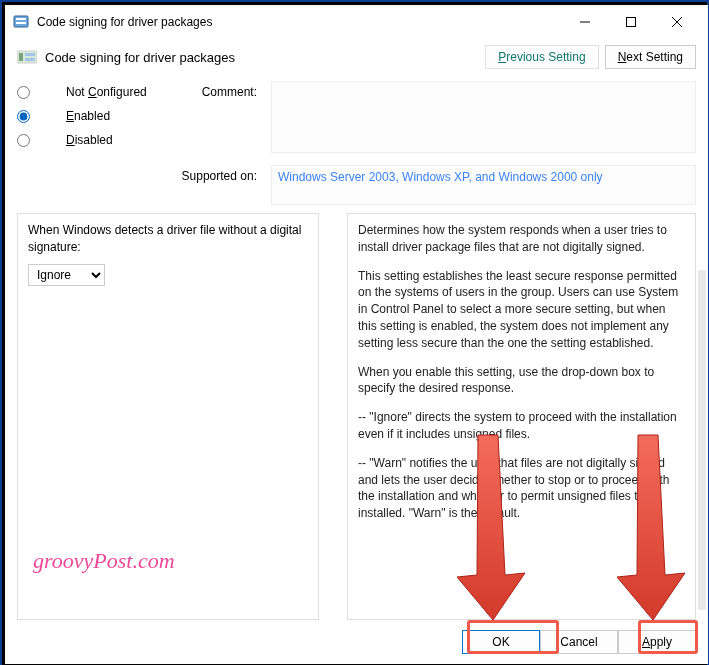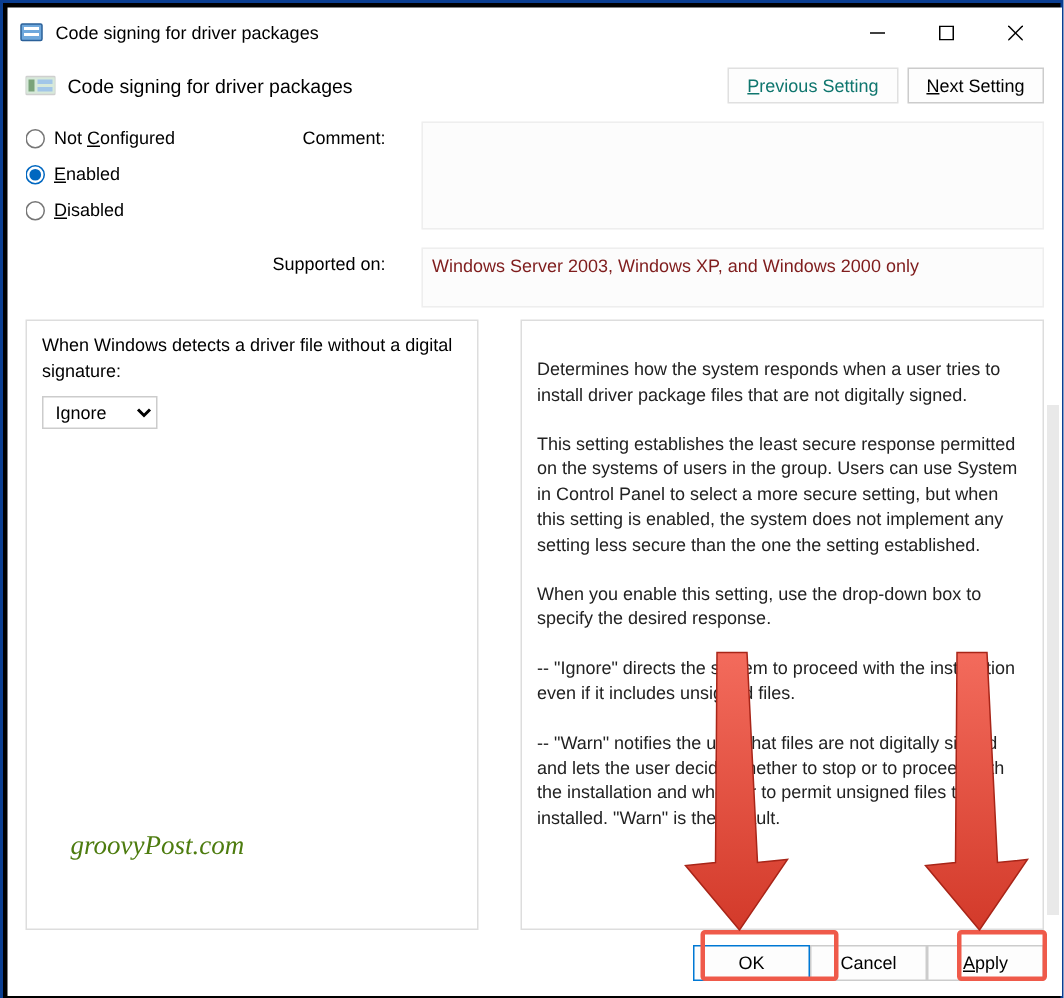--- a/index.html
+++ b/index.html
@@ -11,45 +11,45 @@
     .title-text { flex: 1; font-size: 12px; }
     .win-ctrl { width: 46px; height: 32px; display: flex; align-items: center; justify-content: center; cursor: default; }
     .header { display: flex; align-items: center; padding: 6px 12px 10px 12px; }
     .hdr-icon { width: 20px; height: 16px; margin-right: 8px; }
     .hdr-title { flex: 1; font-size: 13px; }
     .nav-btn { height: 24px; padding: 0 12px; margin-left: 6px; background: #fdfdfd; border: 1px solid #ccc; font-size: 12px; font-family: inherit; cursor: default; }
     .nav-btn:disabled { color: #0f766e; border-color: #e0e0e0; }
     .ul { text-decoration: underline; }
     .config-row { display: flex; padding: 2px 12px 0 12px; }
     .radio-col { width: 160px; padding-top: 4px; }
-    .radio-item { display: flex; align-items: center; margin-bottom: 10px; cursor: default; }
+    .radio-item { display: flex; align-items: center; margin-bottom: 10px; cursor: default; gap: 30px; }
     .radio-item input { margin: 0 6px 0 0; accent-color: #0067c0; cursor: default; }
     .comment-col { flex: 1; display: flex; flex-direction: column; gap: 4px; }
-    .field-row { display: flex; align-items: flex-start; gap: 24px; margin-bottom: 8px; }
+    .field-row { display: flex; align-items: flex-start; gap: 14px; margin-bottom: 8px; }
     .field-label { width: 80px; text-align: right; padding-top: 4px; }
     textarea.comment { flex: 1; height: 72px; border: 1px solid #eee; resize: none; font-family: inherit; font-size: 12px; padding: 4px; background: #fcfcfc; }
-    .supported-box { flex: 1; height: 40px; border: 1px solid #eee; background: #fcfcfc; padding: 4px 6px; font-size: 12px; color: #7f1d1d; position: relative; }
+    .supported-box { flex: 1; height: 40px; border: 1px solid #eee; background: #fcfcfc; padding: 4px 6px; font-size: 12px; color: #3b82f6; position: relative; }
     .section-labels { display: flex; padding: 10px 14px 4px 14px; }
     .section-labels .lbl { font-size: 12px; }
     .panes { display: flex; gap: 28px; padding: 0 12px; flex: 1; min-height: 0; }
     .pane { border: 1px solid #ddd; background: #fff; overflow: auto; padding: 8px 10px; font-size: 12px; line-height: 1.4; }
     .options-pane { width: 302px; }
     .help-pane { flex: 1; color: #222; }
-    .help-pane p { margin: 16px 0 12px 0; }
+    .help-pane p { margin: 0 0 12px 0; }
     .opt-label { display: block; margin-bottom: 8px; }
     select.ignore { width: 77px; height: 22px; border: 1px solid #ccc; background: #fff; font-family: inherit; font-size: 12px; padding: 0 4px; }
     select.ignore option { font-family: inherit; }
     .footer { display: flex; justify-content: flex-end; gap: 0; padding: 10px 12px; }
     .btn { width: 78px; height: 24px; border: 1px solid #ccc; background: #fdfdfd; font-family: inherit; font-size: 12px; cursor: default; }
     .btn.default { border-color: #0078d4; }
     .hl { position: absolute; border: 3px solid #ef5a4a; border-radius: 3px; pointer-events: none; }
     .arrow { position: absolute; pointer-events: none; }
     .scroll-stub { position: absolute; right: 2px; width: 8px; background: #e9e9e9; }
     .vspace { position: relative; }
-    .watermark { position:absolute; left:42px; bottom:90px; color:#4d7c0f; font-family: 'Georgia', serif; font-size:18px; font-style: italic; pointer-events:none; }
+    .watermark { position:absolute; left:28px; bottom:90px; color:#ec4899; font-family: 'Georgia', serif; font-size:22px; font-style: italic; pointer-events:none; }
     svg { display:block; }
   </style>
 </head>
 <body>
 
 <div class="outer">
 <div class="window vspace">
 
   <div class="titlebar">
     <span class="titlebar-icon">

